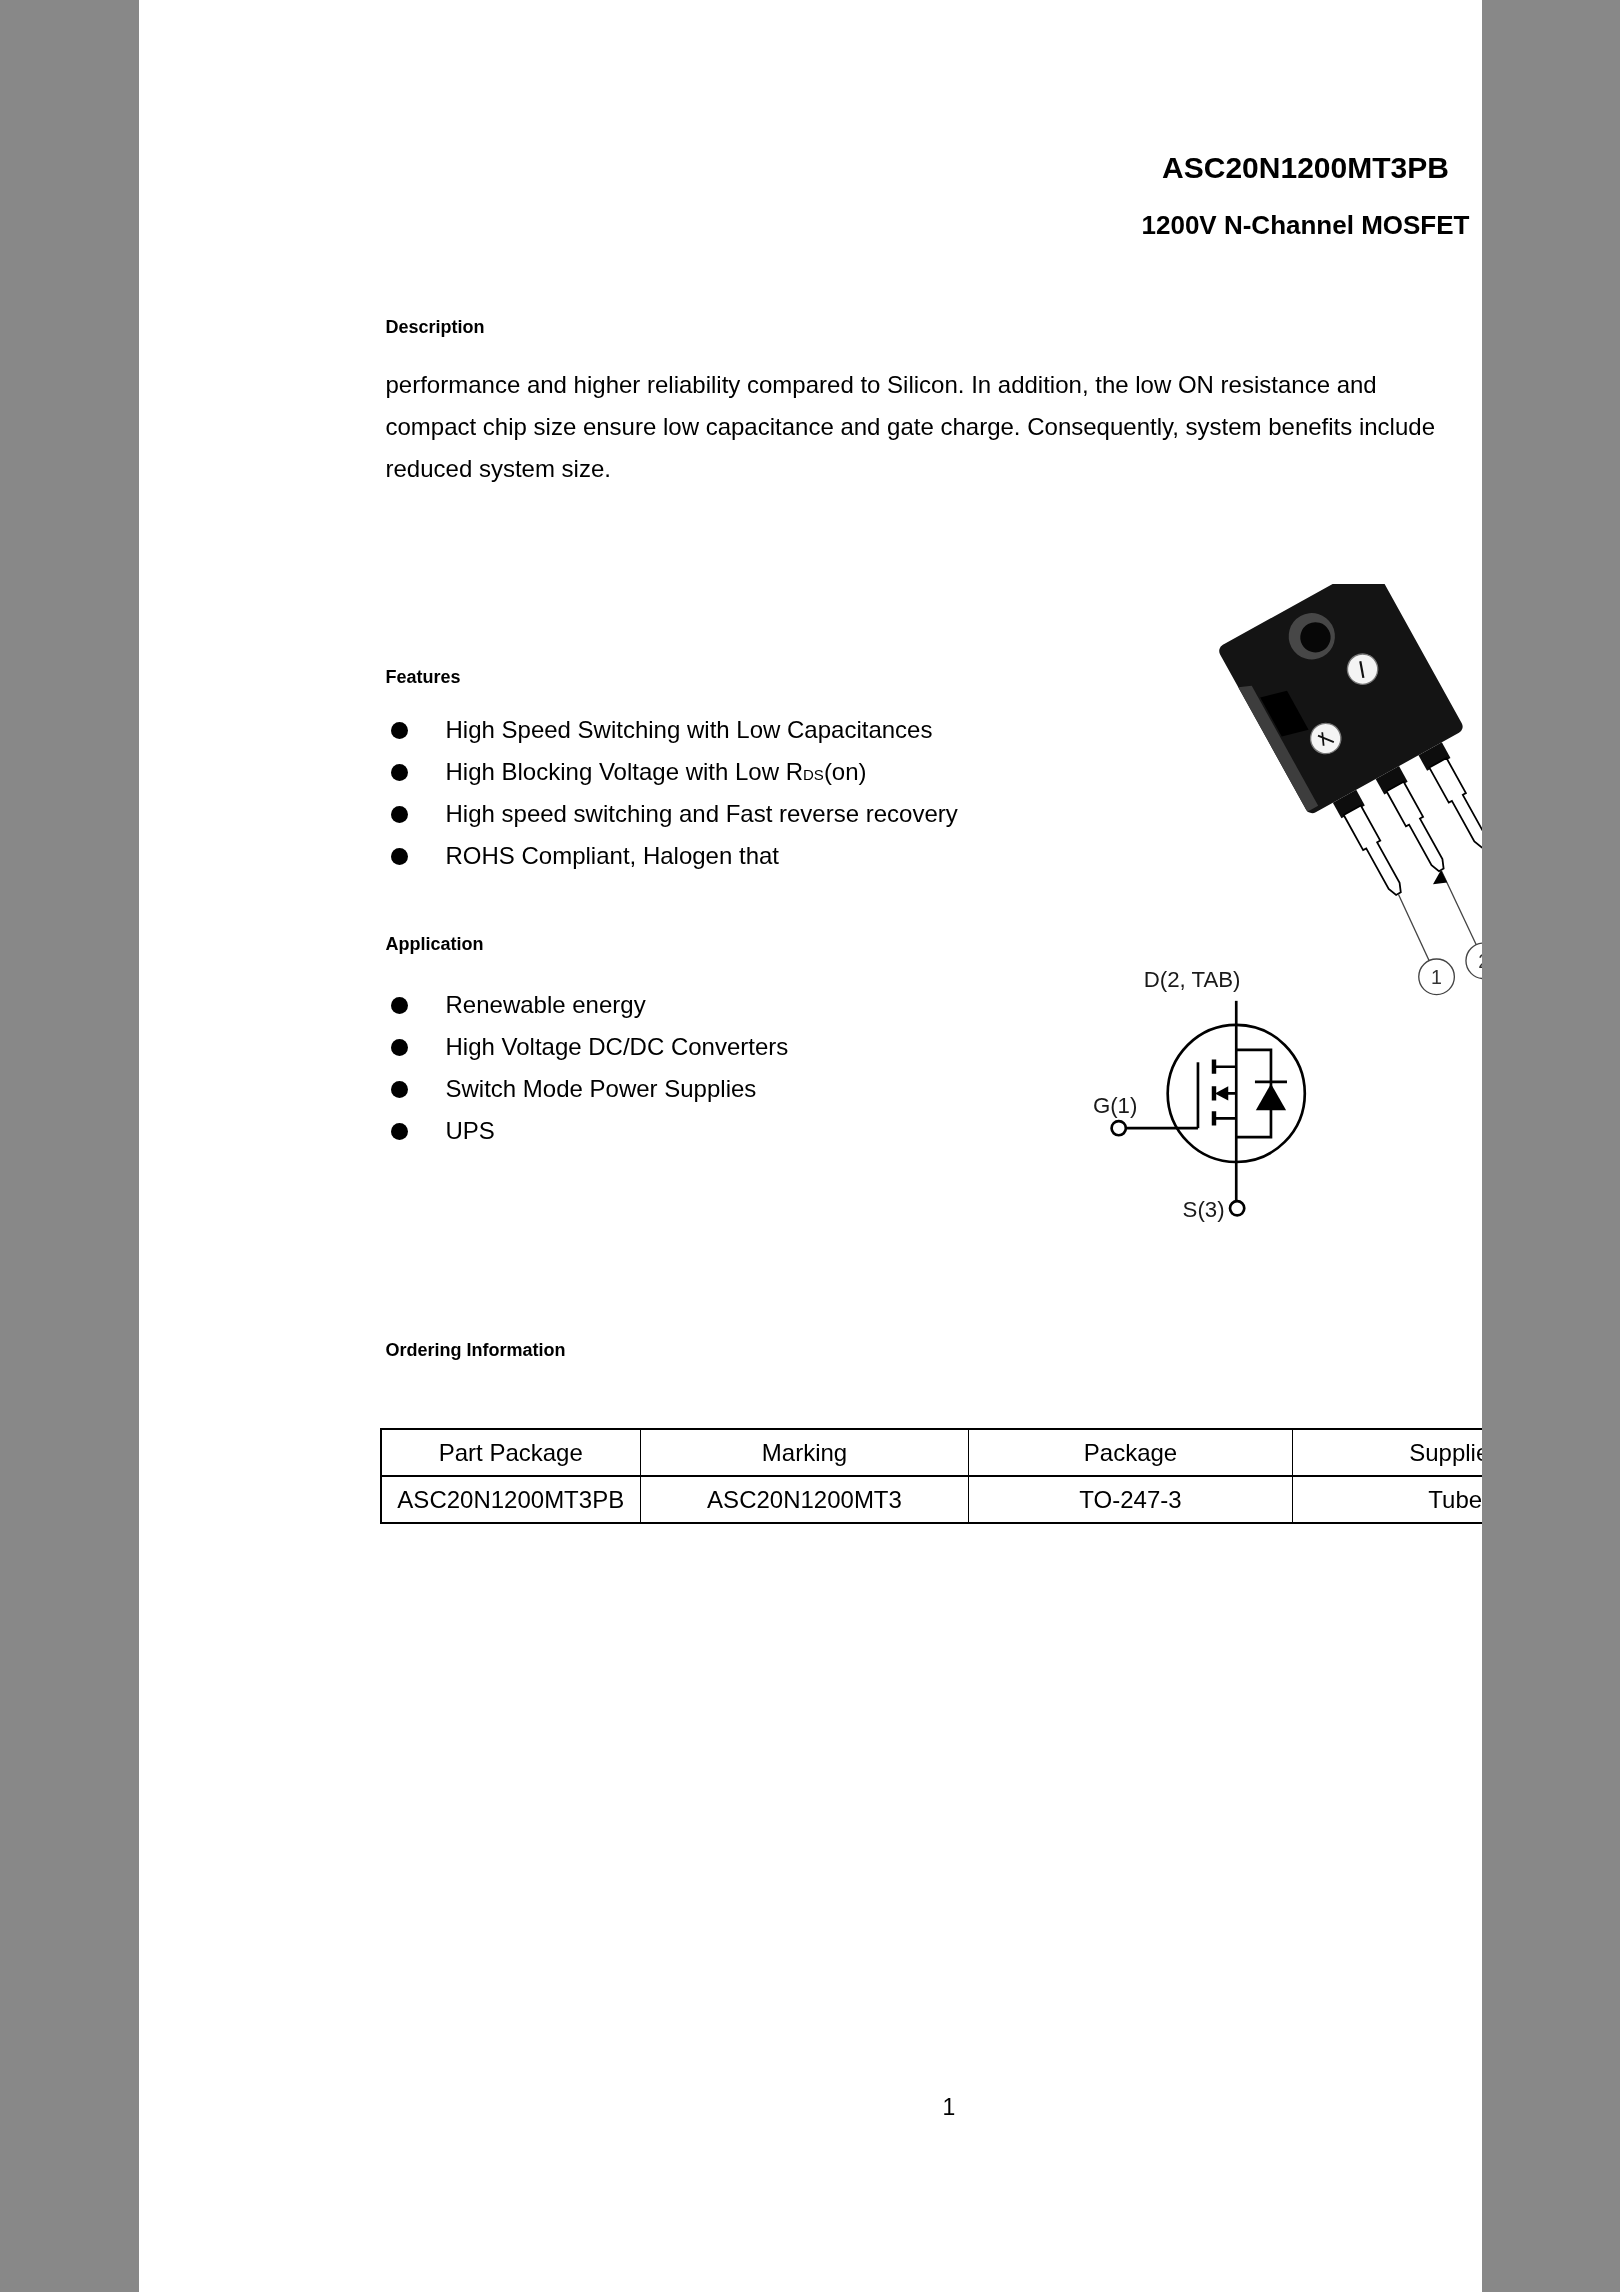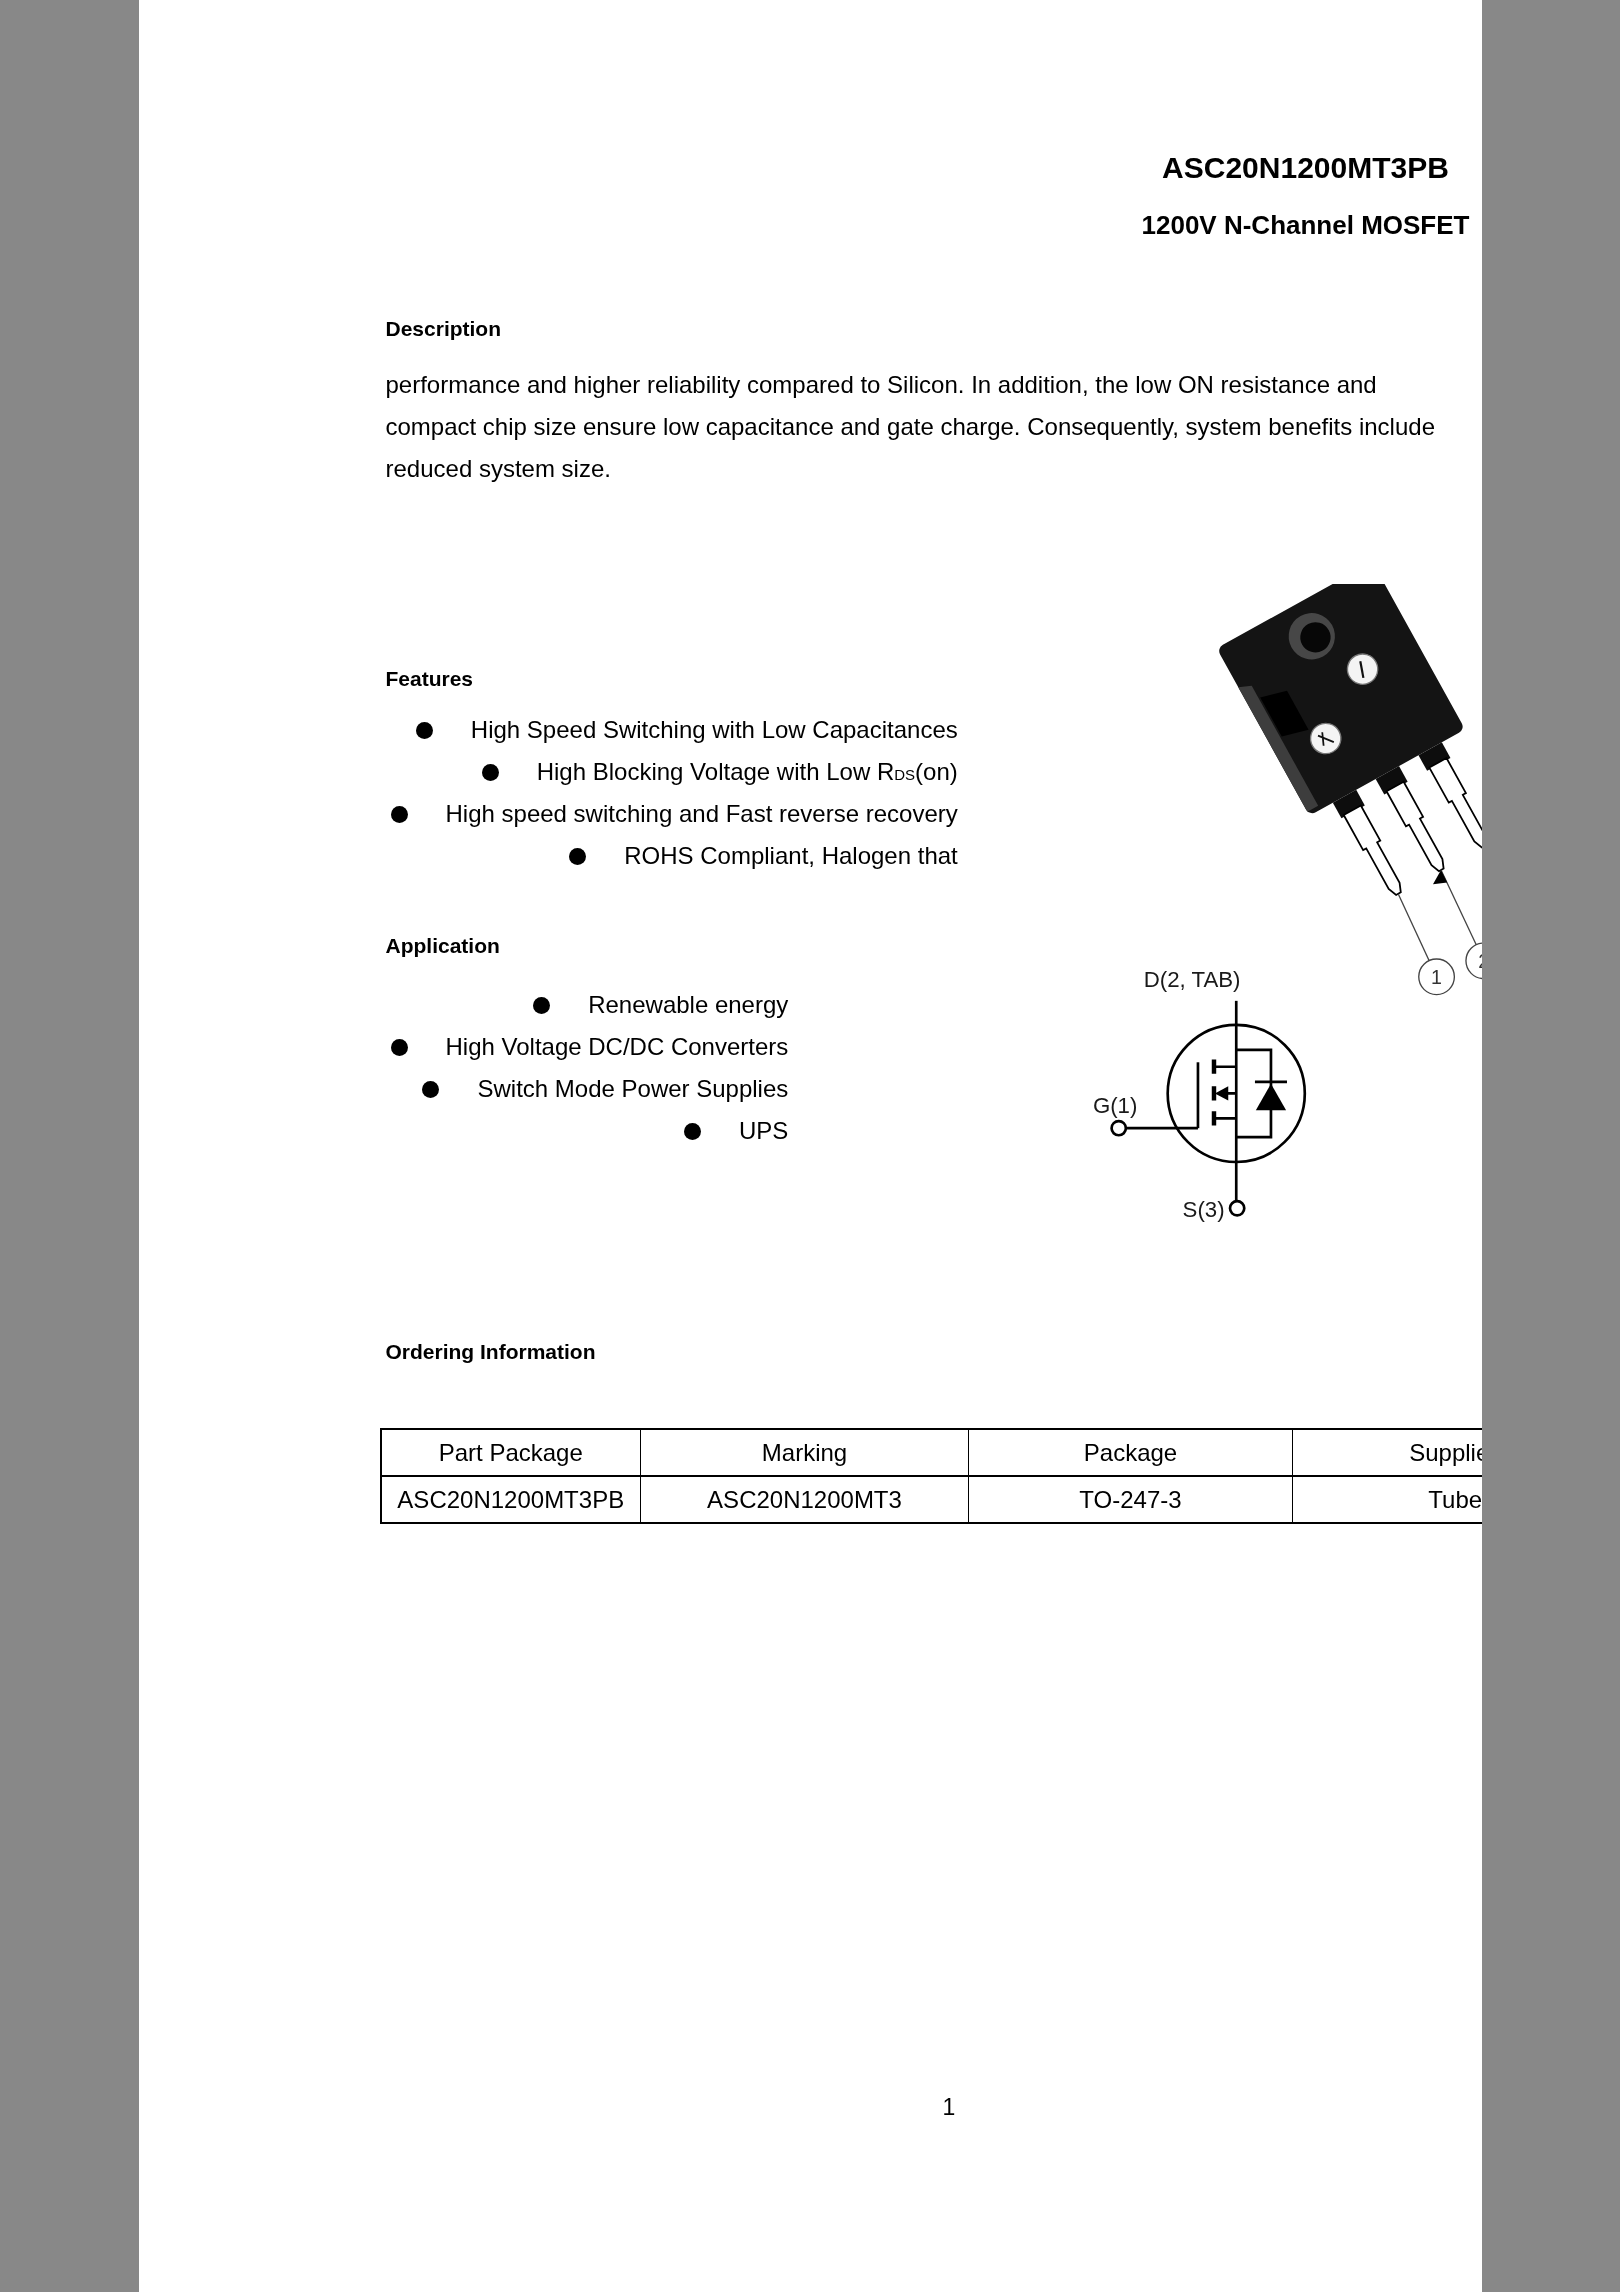--- a/index.html
+++ b/index.html
@@ -20,38 +20,37 @@
     white-space:nowrap;
   }
   .doc-subtitle{
     left:855px;top:210px;width:624px;
     text-align:center;
     font-size:26px;font-weight:bold;
     white-space:nowrap;
   }
   .section-heading{
     left:247px;
-    font-size:21px;font-weight:bold;
+    font-size:18px;font-weight:bold;
     white-space:nowrap;
   }
   .para{
     left:247px;top:364px;
     font-size:24px;line-height:42px;
   }
   .para .line{white-space:nowrap;}
   .bullet-list{
     left:252px;
     list-style:none;margin:0;padding:0;
     font-size:24px;
   }
   .bullet-list li{
     height:42px;
     display:flex;align-items:center;
     white-space:nowrap;
-    justify-content:flex-end;
   }
   .bullet-dot{
     width:17px;height:17px;border-radius:50%;
     background:#000;flex:0 0 17px;
     margin-right:38px;
   }
   .smallcaps{font-size:15px;}
   .order-table{
     left:241px;top:1428px;width:1239px;
     border-collapse:collapse;table-layout:fixed;

